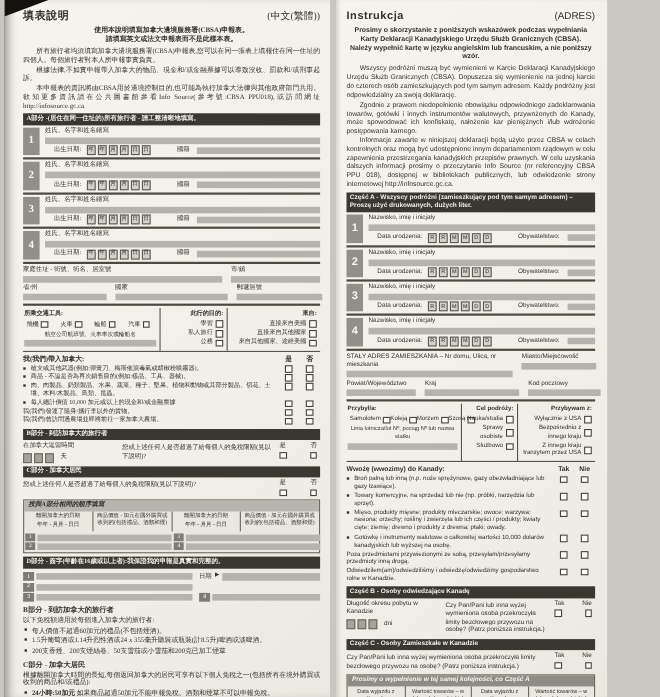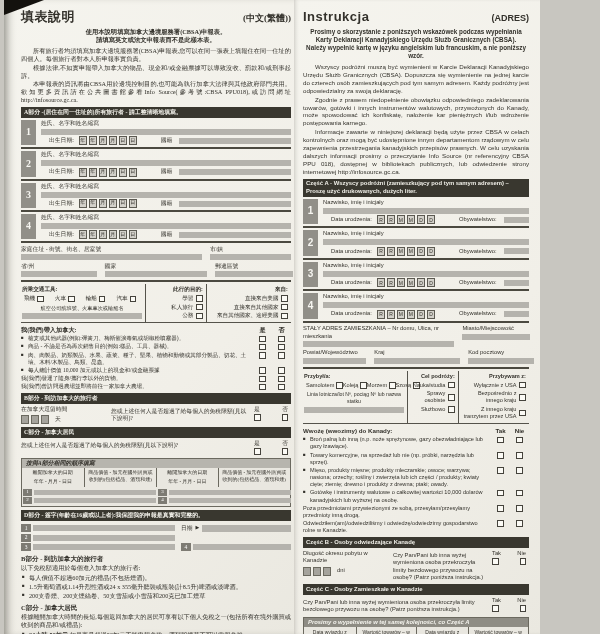--- a/index.html
+++ b/index.html
@@ -6,32 +6,32 @@
   body {
     width: 600px; height: 634px; margin: 0; position: relative; overflow: hidden;
     background: #c8c6c0; font-family: "Liberation Sans", "DejaVu Sans", sans-serif;
     color: #33312b;
   }
   .page {
     position: absolute; top: 0; height: 634px;
     background: linear-gradient(135deg, #f5f4ee 0%, #f1efe8 60%, #eae8e0 100%);
   }
   .page-left  { left: 4px;  width: 296px; box-shadow: inset 8px 0 10px -6px rgba(40,38,30,.55); }
-  .page-right { left: 294px; width: 246px; box-shadow: inset 3px 0 5px -3px rgba(40,38,30,.3); }
+  .page-right { left: 306px; width: 246px; box-shadow: inset 3px 0 5px -3px rgba(40,38,30,.3); }
   .corner-wedge {
     position: absolute; left: 0; top: 0; width: 40px; height: 15px;
     background: #14120e; clip-path: polygon(0 0, 100% 0, 0 100%);
   }
   .panel { padding: 9px 9px 0 17px; font-size: 6.2px; line-height: 1.28; }
   .page-right .panel { padding: 9px 11px 0 9px; }
   .page-left .panel { font-family: "Liberation Serif", "DejaVu Serif", serif; }
 
   .title-row { display: flex; justify-content: space-between; align-items: baseline; }
-  .doc-title { font-size: 13px; font-weight: 700; letter-spacing: .5px; }
-  .lang-tag { font-size: 9px; font-weight: 700; text-align: center; }
+  .doc-title { font-size: 10px; font-weight: 700; letter-spacing: .5px; }
+  .lang-tag { font-size: 9px; font-weight: 400; text-align: center; }
   .subtitle { text-align: center; font-weight: 700; font-size: 6.3px; margin-top: 2px; }
   .intro { margin-top: 3px; }
   .para { text-indent: 12px; text-align: justify; margin-top: 1px; }
 
   .sec-bar {
     background: #39372f; color: #f0efe8; font-weight: 700; font-size: 5.9px;
     padding: 1.5px 3px; margin-top: 3px;
   }
 
   .trow { display: flex; margin-top: 2px; border-bottom: 2px solid #4b4940; padding-bottom: 2px; }

